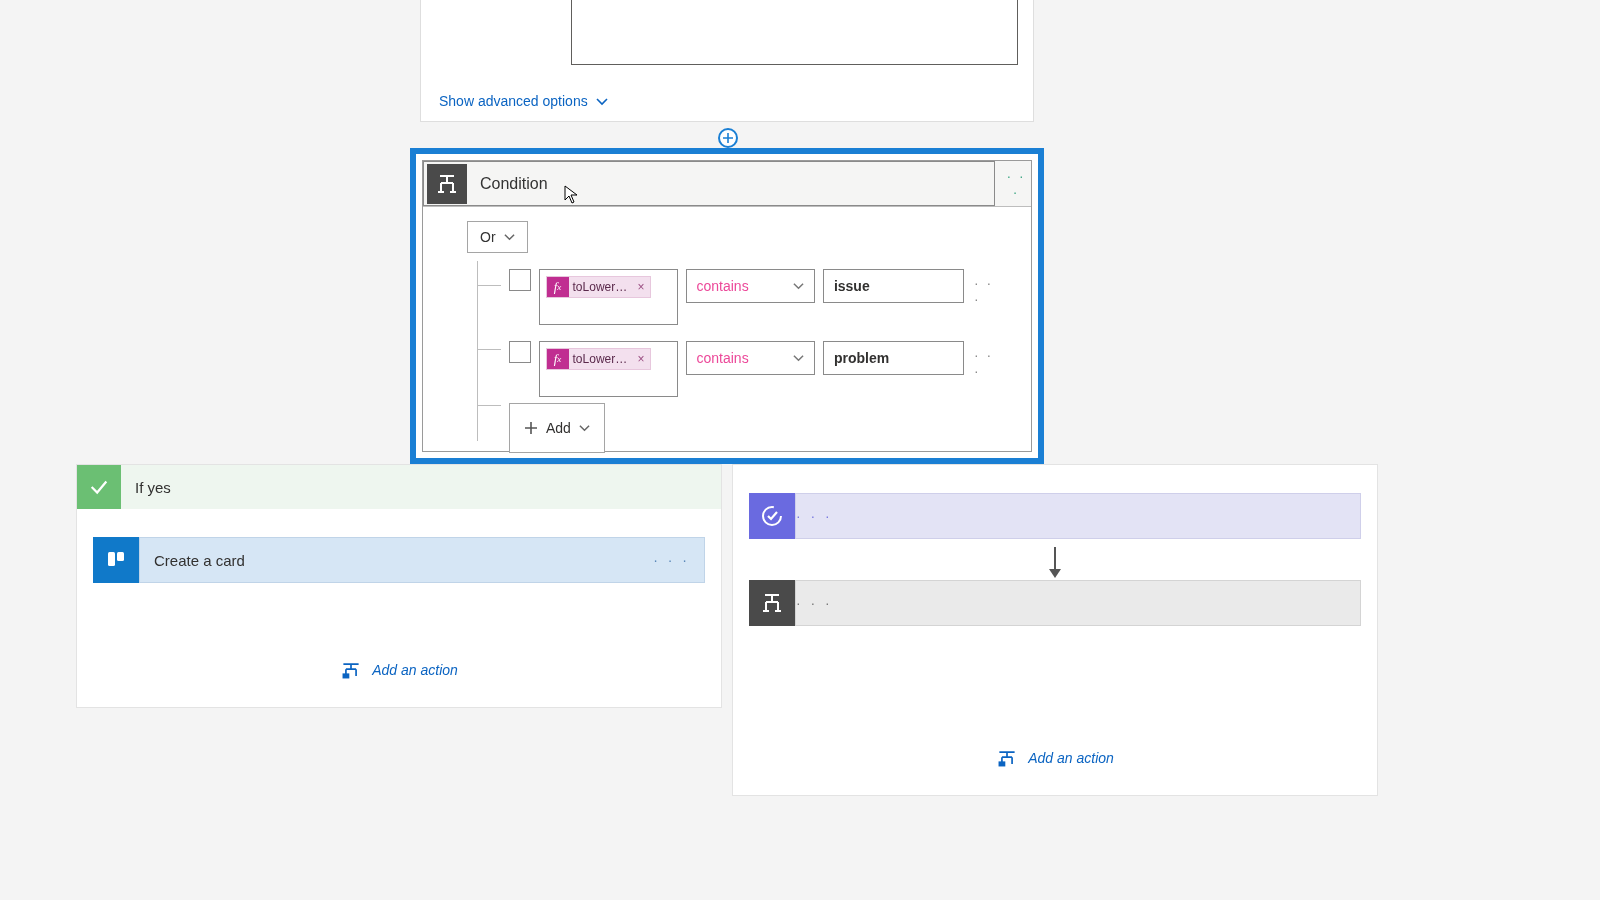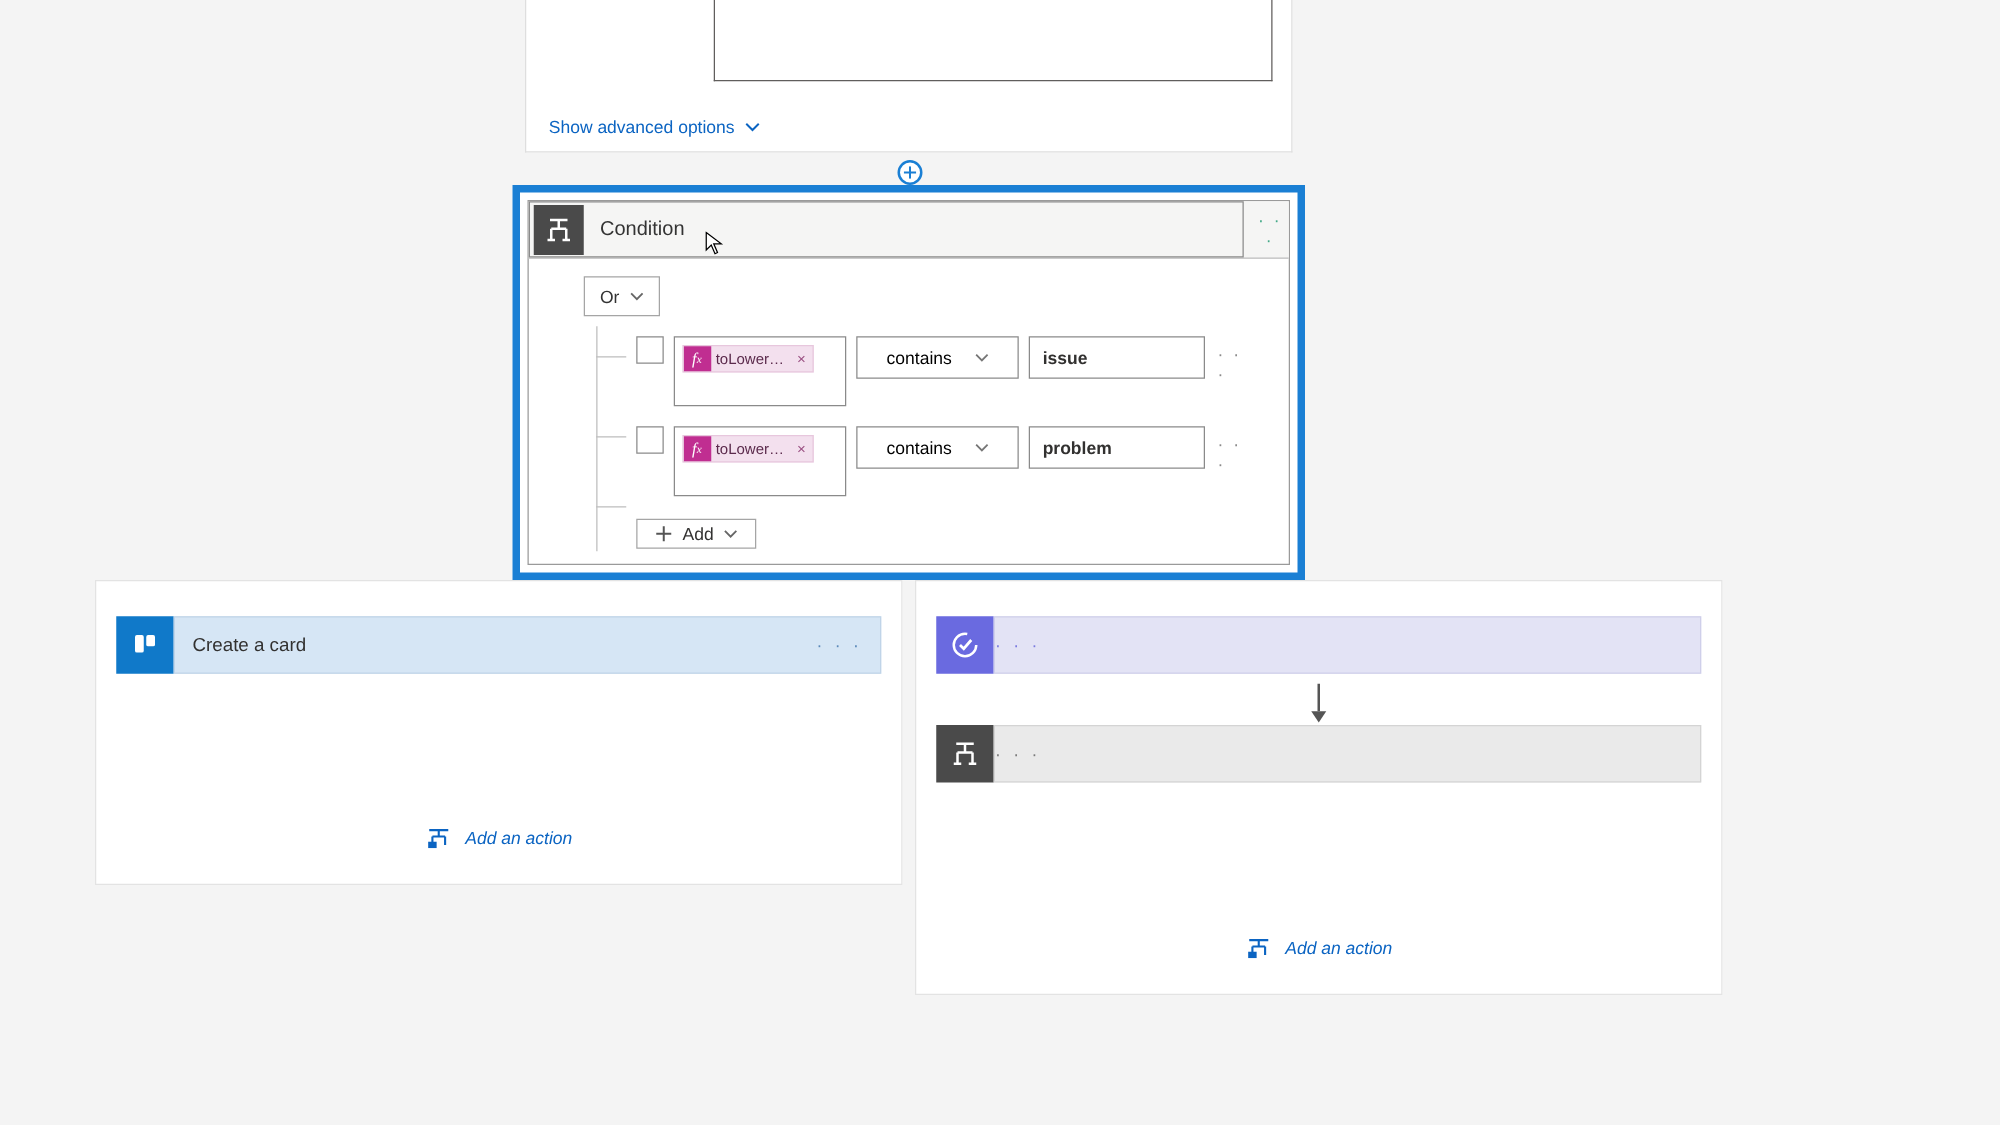--- a/index.html
+++ b/index.html
@@ -99,26 +99,26 @@
   }
   .fx-token {
     display:inline-flex; align-items:center; background:#f3e0ee; border:1px solid #e7c7dd;
     font-size:12px; color:#5b2a4c; height:22px; overflow:hidden;
   }
   .fx-badge { background:#c02e91;color:#fff;font-style:italic;font-family:serif;font-size:13px;width:22px;height:22px;display:flex;align-items:center;justify-content:center;}
   .fx-label { padding:0 4px; max-width:64px; white-space:nowrap; overflow:hidden; text-overflow:ellipsis;}
   .fx-x { padding:0 5px; color:#9a4f82; cursor:pointer;}
   .sel-box {
     border:1px solid #8a8a8a; width:132px; height:34px; display:flex;align-items:center;justify-content:space-between;
-    padding:0 23px; color:#000000; background:#fff;
+    padding:0 10px; color:#ec4899; background:#fff;
   }
   .val-box { border:1px solid #8a8a8a; width:144px; height:34px; padding:0 10px; display:flex;align-items:center; background:#fff;font-weight:bold;}
   .row-menu { color:#8a8a8a; letter-spacing:2px; padding:6px 2px; cursor:pointer;}
   .add-btn {
-    display:inline-flex;align-items:center;gap:8px;border:1px solid #a5a5a5;padding:3px 14px;background:#fff;cursor:pointer;margin-left:42px;margin-top:18px;
+    display:inline-flex;align-items:center;gap:8px;border:1px solid #a5a5a5;padding:16px 14px;background:#fff;cursor:pointer;margin-left:42px;margin-top:6px;
   }
 
   
   .branch-card { position:absolute; background:#fff; border:1px solid #e3e3e3;}
   .yes-card { left:76px; top:464px; width:646px; height:244px;}
   .no-card  { left:732px; top:464px; width:646px; height:332px;}
   .branch-header{ display:flex; align-items:center; height:44px; }
   .bh-icon{ width:44px;height:44px;display:flex;align-items:center;justify-content:center;}
   .bh-yes{ background:#6bbf73;}
   .bh-no { background:#ef7b6a;}
@@ -262,20 +262,30 @@
           <span>Add</span>
           <svg width="11" height="11" viewBox="0 0 12 12">
               <path d="M1 3 L6 8 L11 3" stroke="#666" stroke-width="1.6" fill="none"></path>
             </svg>
         </div>
       </div>
     </div>
   </div>
 
   <div class="branch-card yes-card">
+    <div class="branch-header">
+      <div class="bh-icon bh-yes">
+        <svg width="22" height="22" viewBox="0 0 24 24">
+            <path d="M4 12 L10 18 L20 6" stroke="#fff" stroke-width="2.4" fill="none"></path>
+          </svg>
+      </div>
+      <div class="bh-yes-bar">
+          <div class="bh-title">If yes</div>
+        </div>
+    </div>
 
     <div class="action">
       <div class="act-icon ic-trello">
         <svg width="24" height="24" viewBox="0 0 24 24">
             <rect x="3" y="3" width="18" height="18" rx="2" fill="#fff" opacity="0"></rect>
             <rect x="4" y="4" width="7" height="14" rx="1.5" fill="#fff"></rect>
             <rect x="13" y="4" width="7" height="9" rx="1.5" fill="#fff"></rect>
           </svg>
       </div>
       <div class="act-blue-head">

